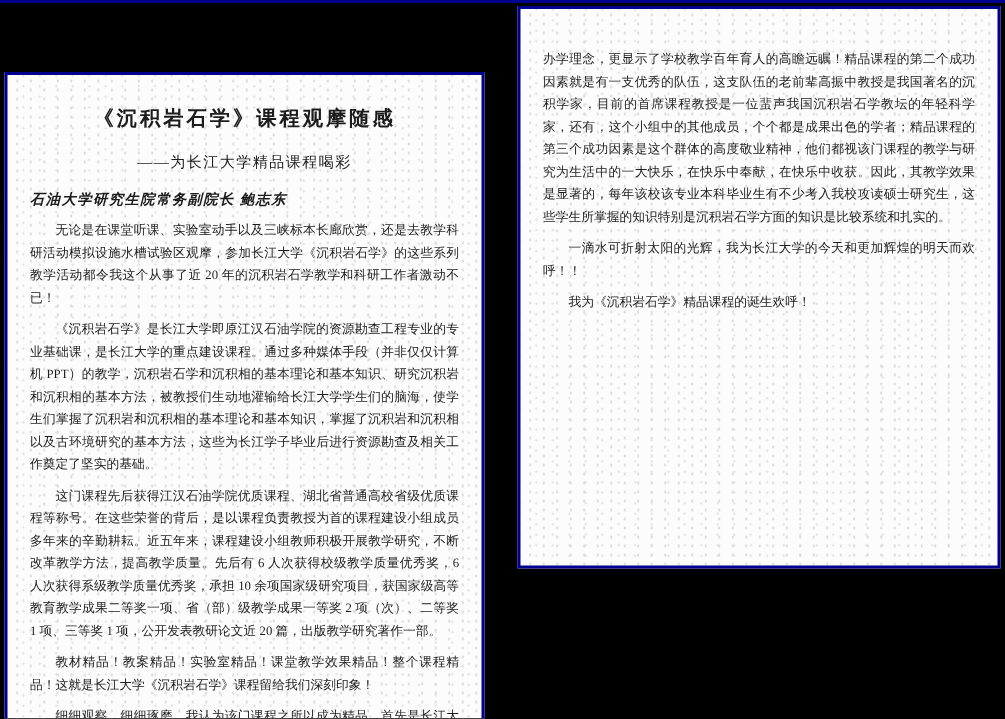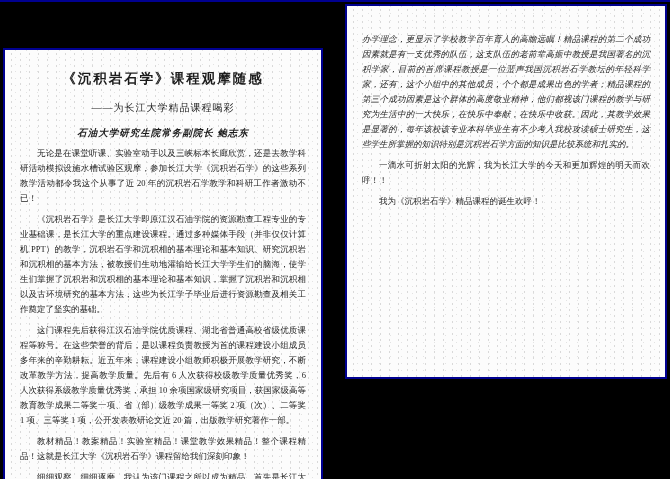--- a/index.html
+++ b/index.html
@@ -34,35 +34,34 @@
     letter-spacing:2px;
     margin-top:10px;
   }
   .subtitle{
     text-align:center;
     font-size:10px;
     margin-top:13px;
     letter-spacing:1px;
   }
   .author{
-    text-align:center;
     font-size:9.5px;
     font-weight:bold;
     font-style:italic;
     margin-top:12px;
     letter-spacing:1px;
   }
   p.body{
     font-size:8.5px;
     line-height:15px;
     text-align:justify;
     text-indent:2em;
     margin:6px 0 6px 0;
   }
-  p.noindent{text-indent:0;font-style:italic;}
+  p.noindent{text-indent:0;}
   .sigblock{
     margin-top:16px;
     margin-left:22px;
     font-size:8.5px;
   }
   .sigline{line-height:22px;}
   .signature-wrap{margin:4px 0 2px 6px;}
   .dateline{line-height:20px;margin-top:4px;}
 </style>
 </head>

